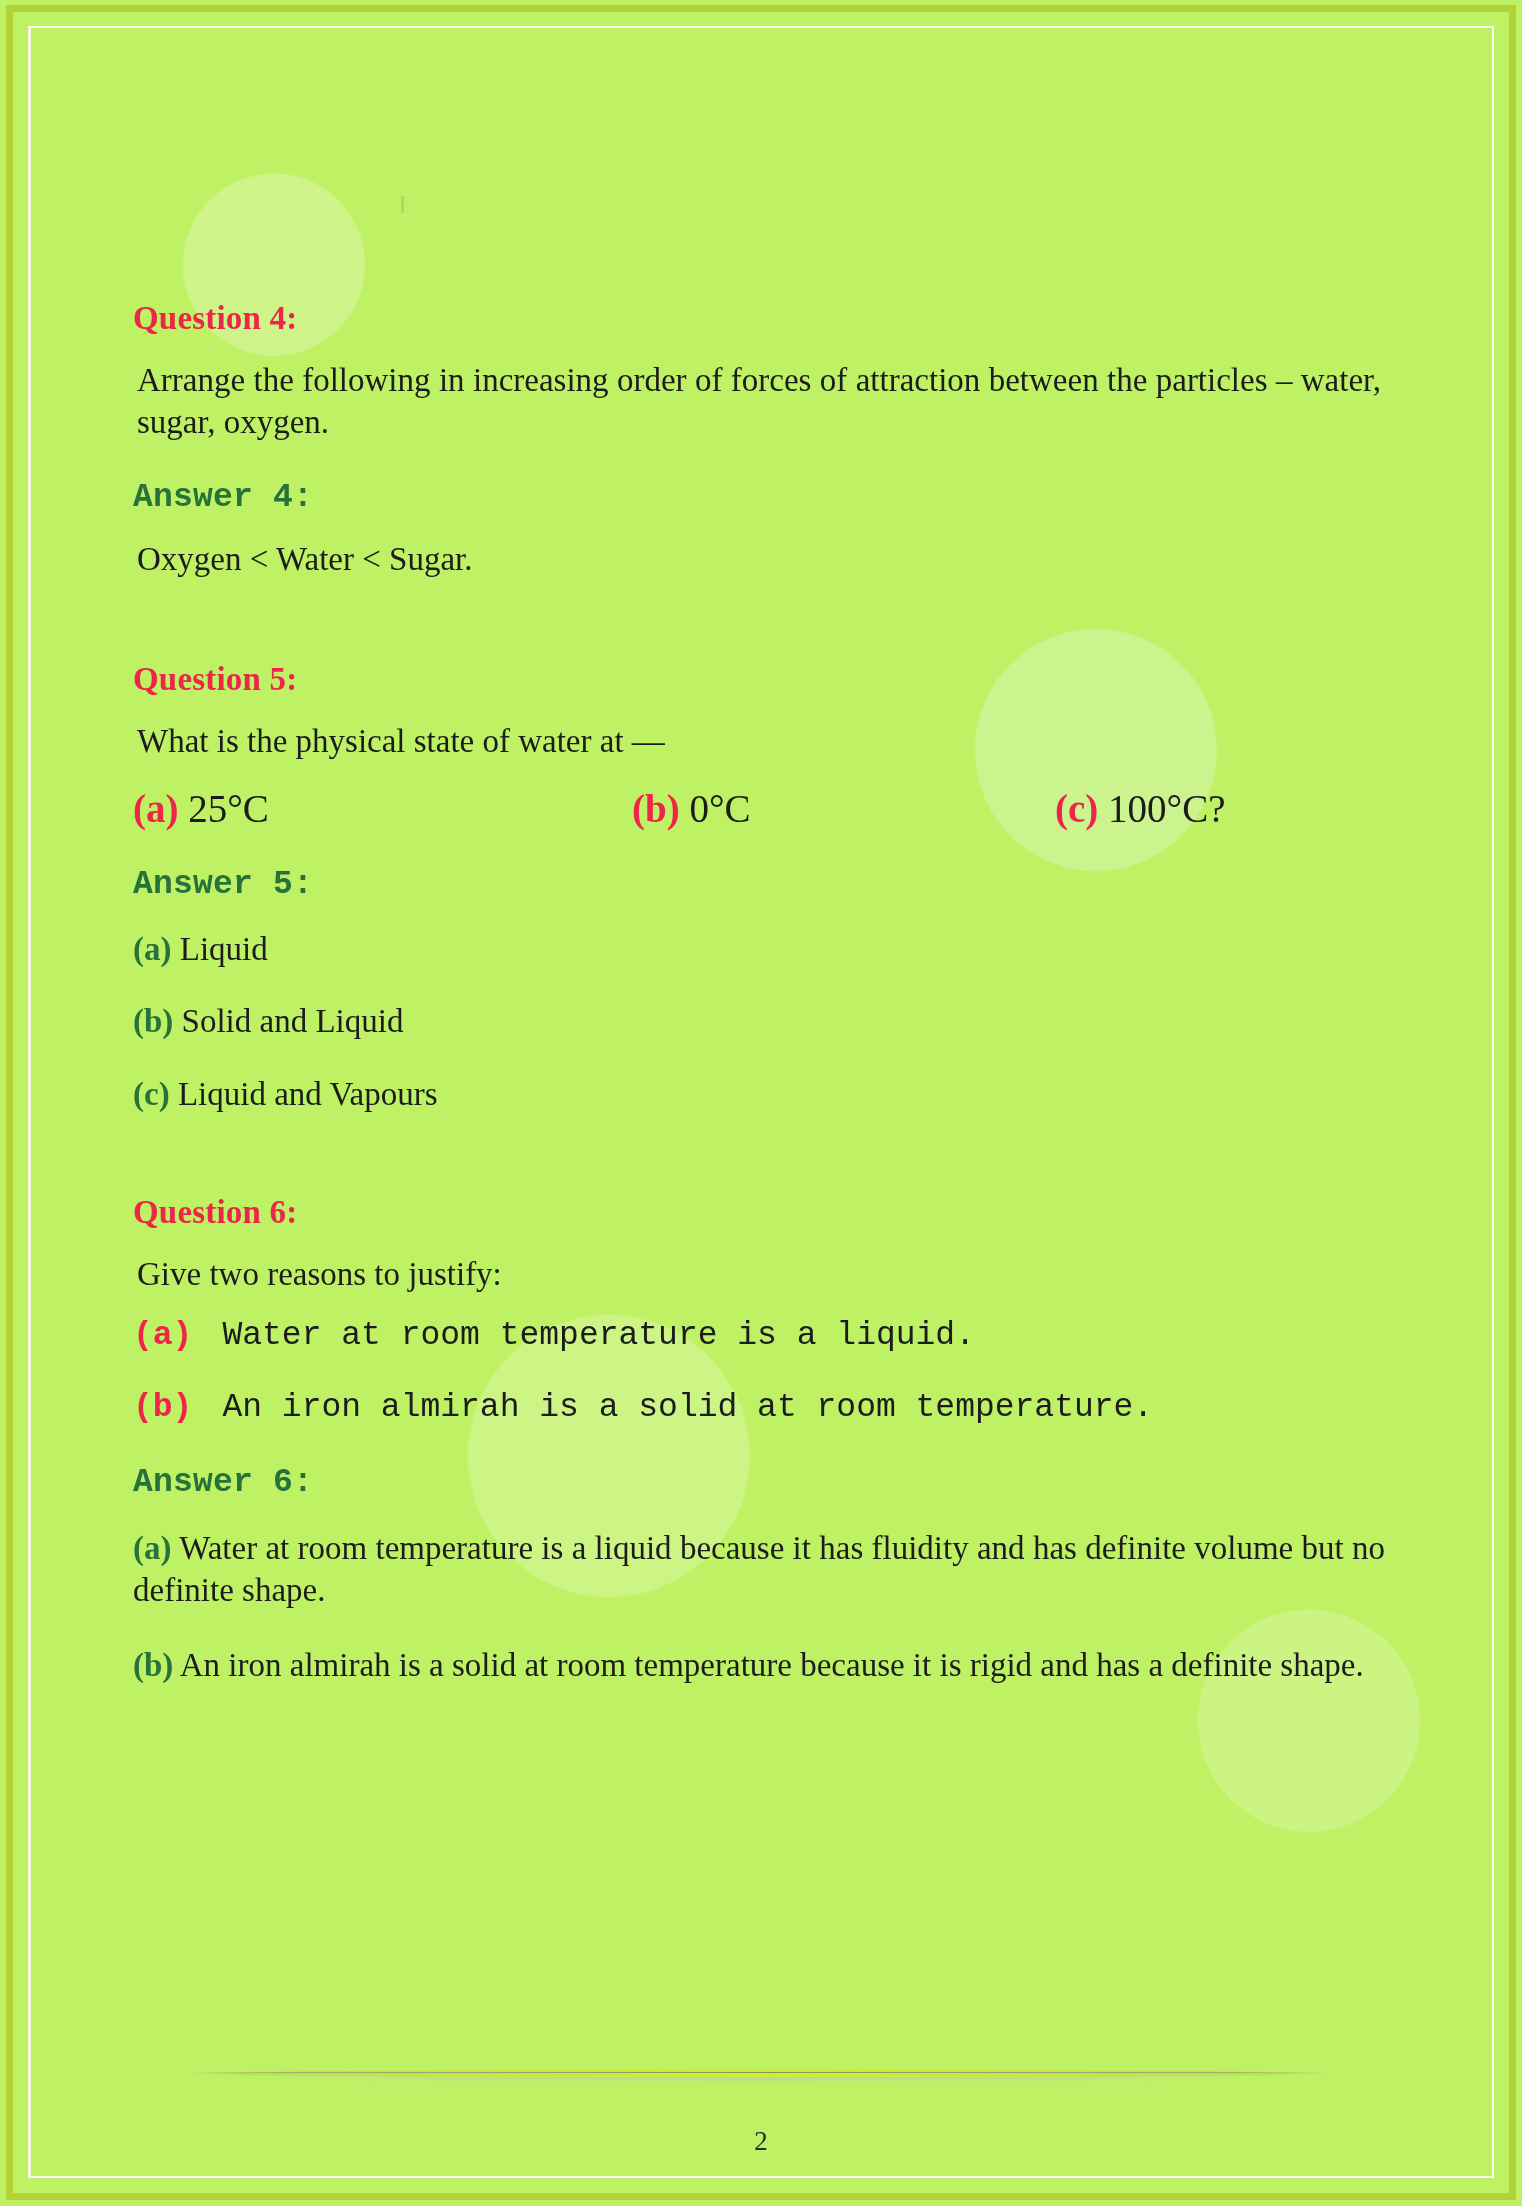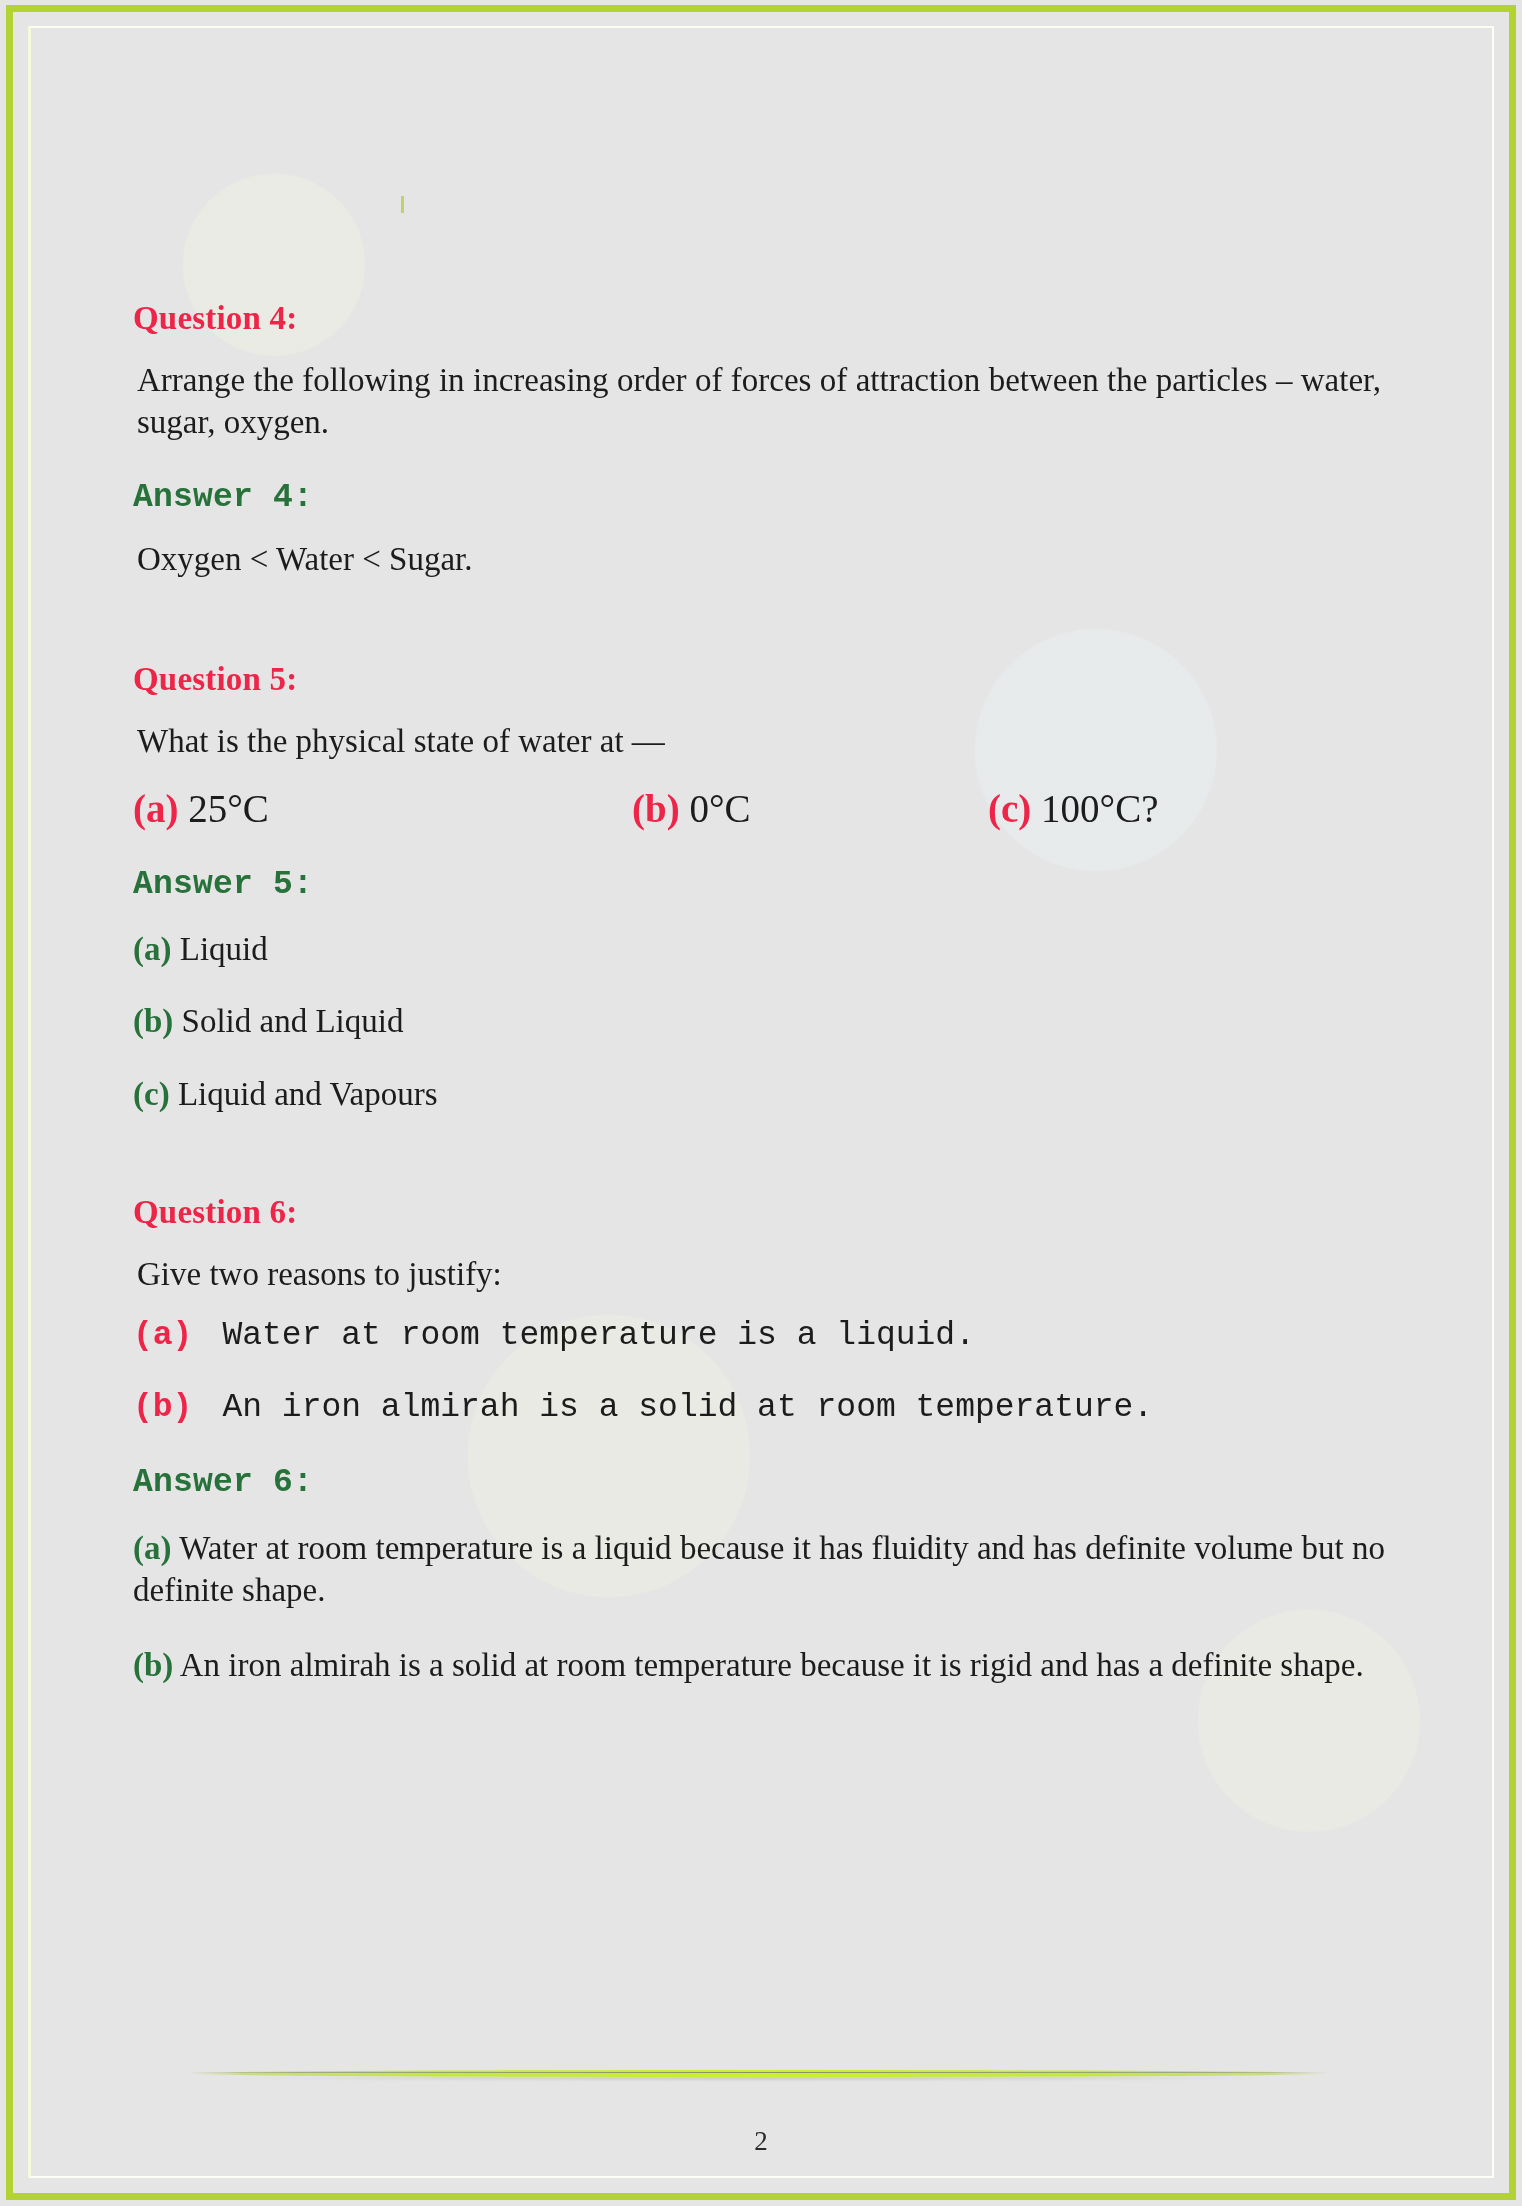--- a/index.html
+++ b/index.html
@@ -7,21 +7,21 @@
     margin: 0;
     padding: 0;
     background: #ffffff;
   }
 
   .page {
     position: relative;
     width: 1522px;
     height: 2206px;
     box-sizing: border-box;
-    background: #e5e5e5;
+    background: #bef264;
     overflow: hidden;
     font-family: "Liberation Serif", "DejaVu Serif", serif;
   }
 
   
   .page-frame {
     position: absolute;
     left: 6px;
     top: 5px;
     right: 6px;
@@ -123,21 +123,21 @@
   .temp-row {
     position: relative;
     height: 44px;
     margin-top: 24px;
     font-size: 39px;
     color: #1c1c1c;
   }
   .temp-item { position: absolute; top: 0; white-space: nowrap; }
   .temp-a { left: 0px; }
   .temp-b { left: 499px; }
-  .temp-c { left: 855px; }
+  .temp-c { left: 922px; }
 
   
   .opt-row {
     margin-top: 26px;
     font-size: 33px;
     color: #1c1c1c;
     line-height: 1.2;
     font-family: Liberation Serif, serif;
   }
 

